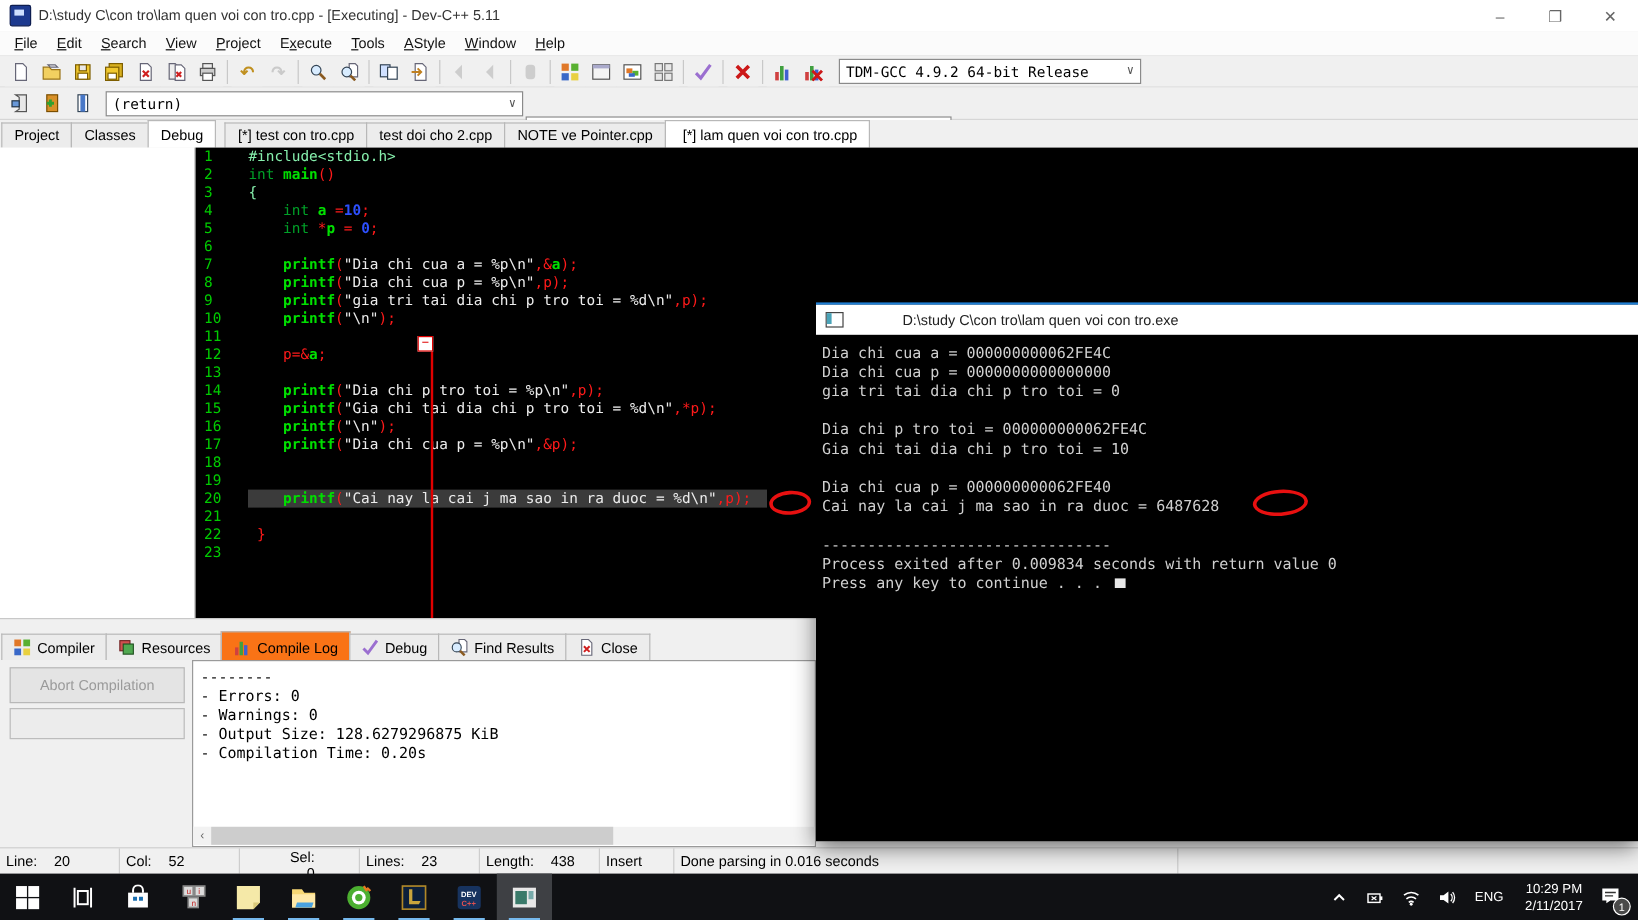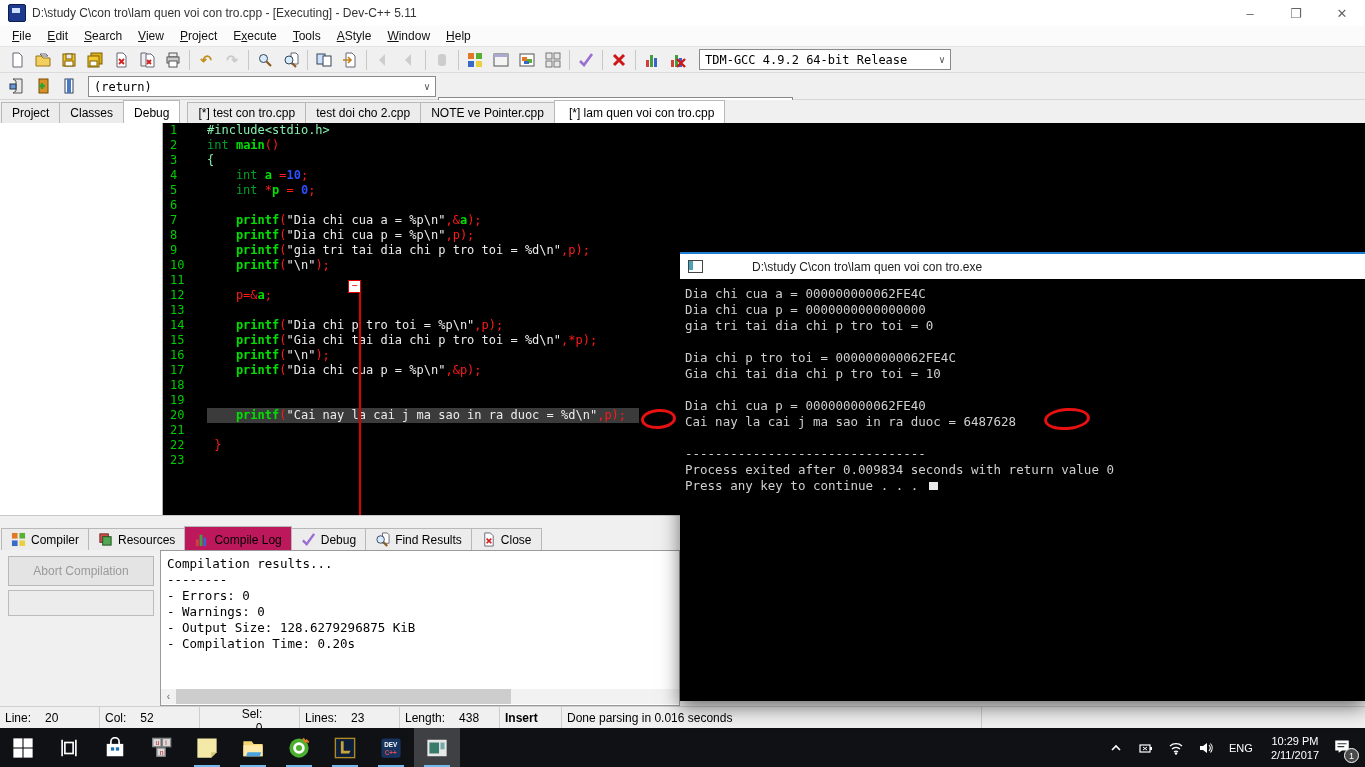--- a/index.html
+++ b/index.html
@@ -73,21 +73,21 @@
   #console-body{padding:7px 0 0 5px;font-family:"DejaVu Sans Mono",monospace;font-size:12.5px;line-height:16px;color:#cfcfcf;white-space:pre;}
   #console-cursor{display:inline-block;width:9px;height:8px;background:#e8e8e8;margin-left:3px;}
 
   
   #splitter{left:0;top:515px;width:1365px;height:11px;background:#f0f0f0;border-top:1px solid #c8c8c8;box-sizing:border-box;}
 
   
   #bottom{left:0;top:526px;width:1365px;height:180px;background:#f0f0f0;}
   #bottom-tabs{display:flex;align-items:flex-end;height:24px;padding-left:2px;}
   .b-tab{display:flex;align-items:center;gap:5px;padding:3px 9px;border:1px solid #b8b8b8;border-bottom:none;background:#ececec;margin-left:-1px;white-space:nowrap;}
-  .b-tab.active{background:#be185d;padding-top:5px;margin-top:36px;}
+  .b-tab.active{background:#f97316;padding-top:5px;margin-top:36px;}
   .b-tab svg{width:15px;height:15px;}
   #abort-btn{left:8px;top:30px;width:144px;height:28px;background:#e4e4e4;border:1px solid #b8b8b8;color:#9a9a9a;display:flex;align-items:center;justify-content:center;}
   #progress-box{left:8px;top:64px;width:144px;height:24px;background:#ececec;border:1px solid #bcbcbc;}
   #log{left:160px;top:24px;width:520px;height:156px;background:#ffffff;border:1px solid #9a9a9a;box-sizing:border-box;
        font-family:"DejaVu Sans Mono",monospace;font-size:12.5px;line-height:16px;color:#000;padding:5px 0 0 6px;white-space:pre;}
   #log-scroll{left:161px;top:163px;width:518px;height:15px;background:#f2f2f2;display:flex;z-index:5;}
   #log-scroll .sarrow{width:15px;height:15px;display:flex;align-items:center;justify-content:center;color:#666;font-size:10px;background:#f2f2f2;}
   #log-scroll .sthumb{width:335px;height:15px;background:#cdcdcd;}
 
   
@@ -498,21 +498,21 @@
           <svg viewBox="0 0 16 16">
             <path d="M4 1h6l3 3v11H4z" fill="#fff" stroke="#667"></path>
             <path d="M6 7l5 5M11 7l-5 5" stroke="#d02020" stroke-width="1.8"></path>
           </svg>
         </span>
         <span>Close</span>
       </div>
     </div>
   <div id="abort-btn" class="abs">Abort Compilation</div>
   <div id="progress-box" class="abs"></div>
-  <div id="log" class="abs"><div>Compilation results...</div><div>--------</div><div>- Errors: 0</div><div>- Warnings: 0</div><div>- Output Size: 128.6279296875 KiB</div><div>- Compilation Time: 0.20s</div></div>
+  <div id="log" class="abs"><div>--------</div><div>- Errors: 0</div><div>- Warnings: 0</div><div>- Output Size: 128.6279296875 KiB</div><div>- Compilation Time: 0.20s</div></div>
   <div id="log-scroll" class="abs">
     <div class="sarrow">‹</div>
     <div class="sthumb"></div>
   </div>
 </div>
 
 <div id="statusbar" class="abs">
     <div class="seg" style="width: 100px;">
       <span>Line:</span>
       <span class="val">20</span>
@@ -526,21 +526,21 @@
       <span class="val">0</span>
     </div>
     <div class="seg" style="width: 100px;">
       <span>Lines:</span>
       <span class="val">23</span>
     </div>
     <div class="seg" style="width: 100px;">
       <span>Length:</span>
       <span class="val">438</span>
     </div>
-    <div class="seg" style="width: 62px; font-weight: bold;">
+    <div class="seg" style="width: 62px;">
       <span>Insert</span>
     </div>
     <div class="seg" style="width: 420px;">
       <span>Done parsing in 0.016 seconds</span>
     </div>
   </div>
 
 <div id="taskbar" class="abs">
   <div id="tb-items" style="display:flex;align-items:stretch;">
       <div class="tb-item">

